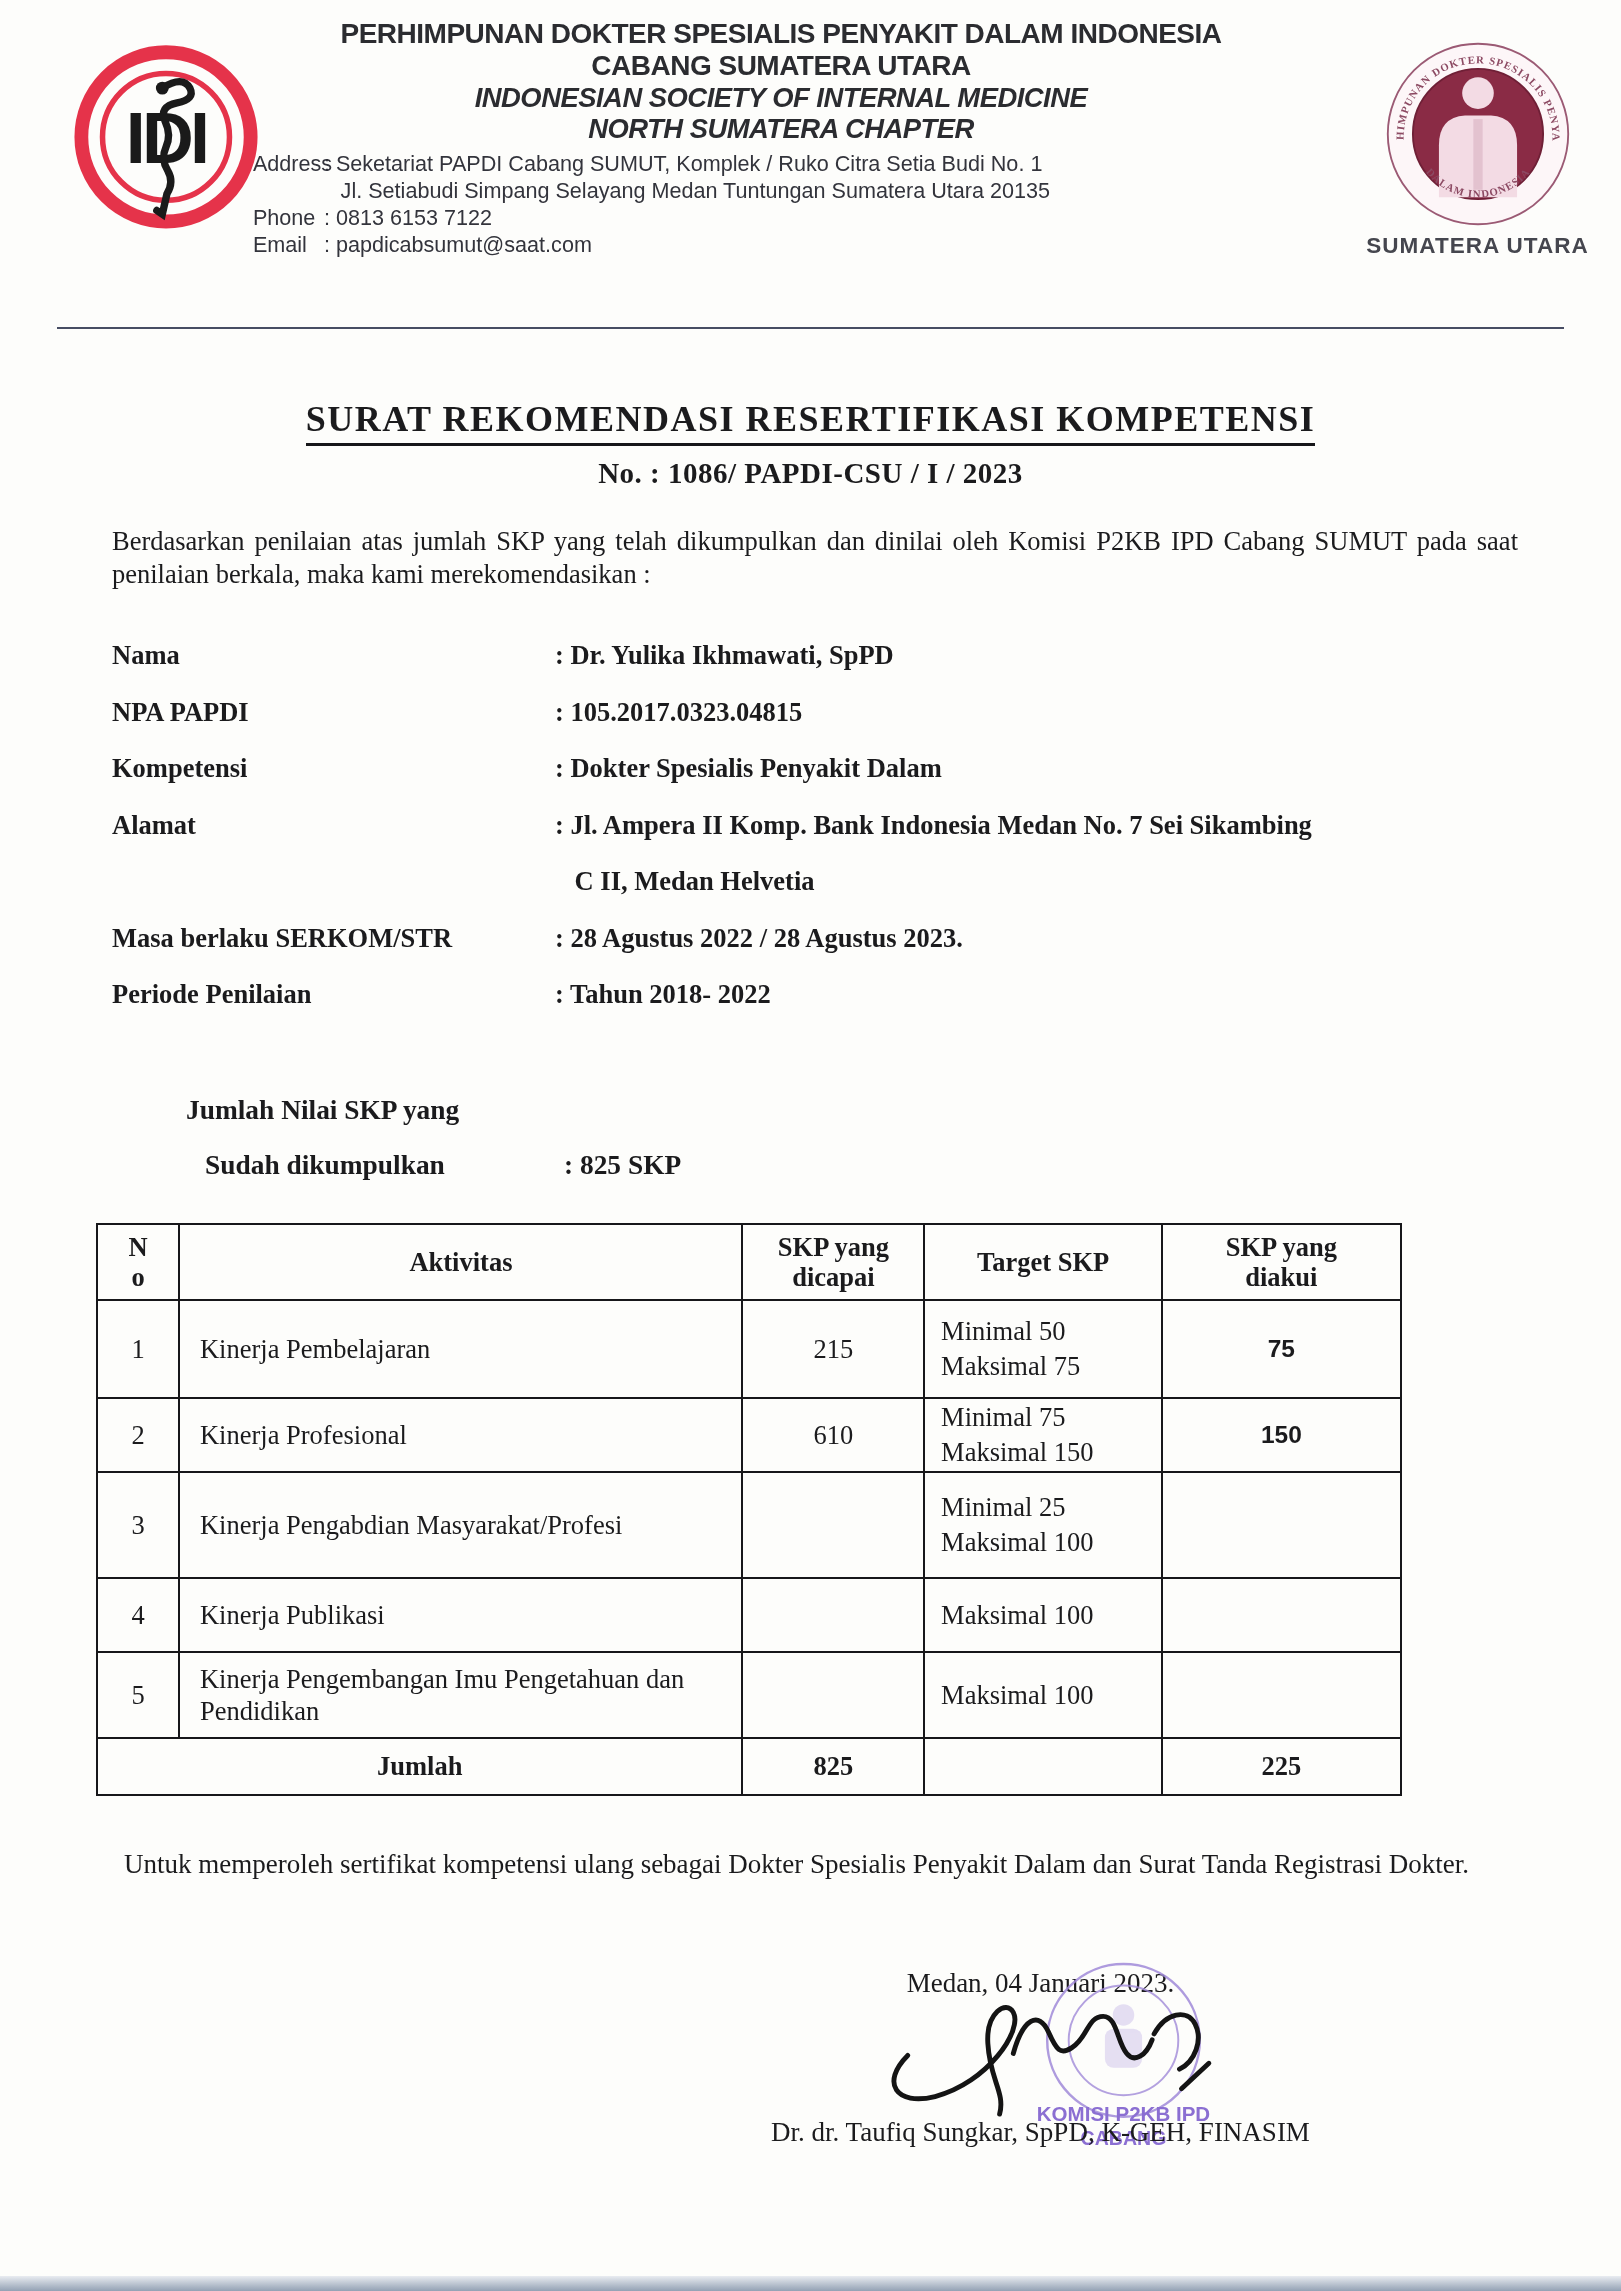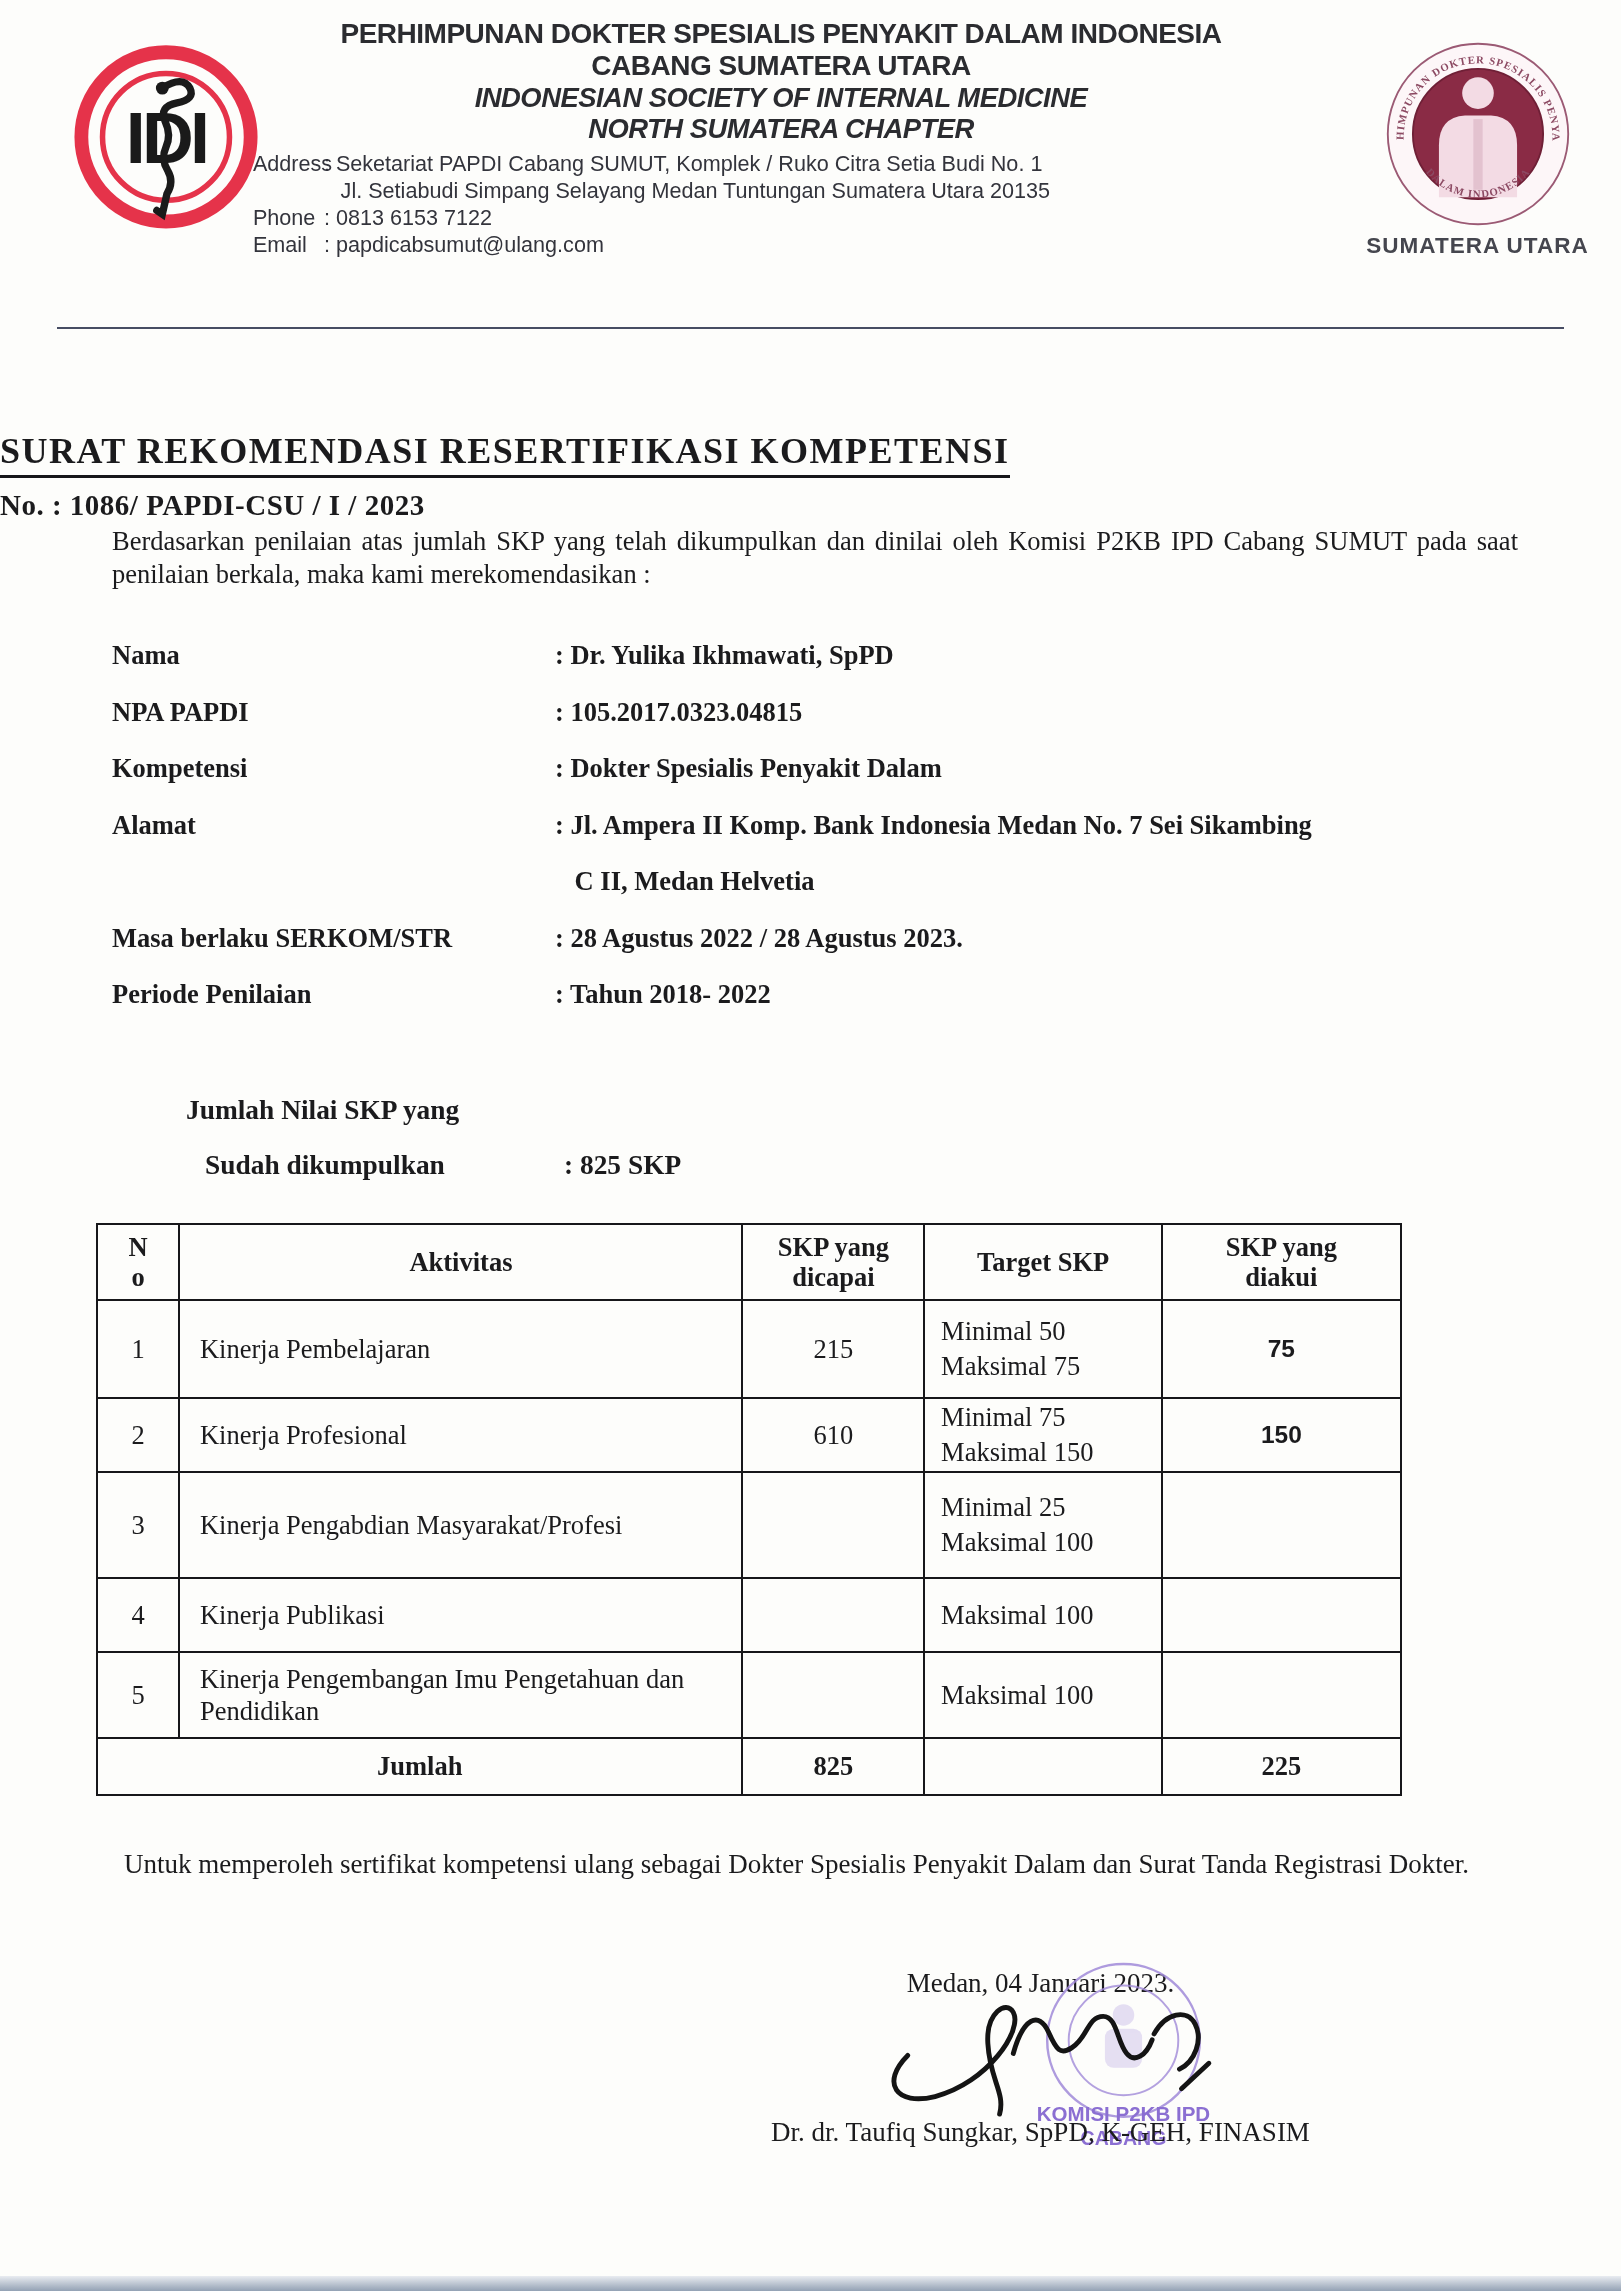--- a/index.html
+++ b/index.html
@@ -14,21 +14,21 @@
   .header-text{position:absolute;left:247px;top:17.6px;width:1068px;text-align:center;
                font-family:"Liberation Sans",sans-serif;color:#2b2c30;}
   .org1,.org2{font-size:28px;font-weight:bold;letter-spacing:-0.5px;line-height:32px;}
   .org3,.org4{font-size:27.4px;font-weight:bold;font-style:italic;letter-spacing:-0.5px;line-height:31px;}
   .contact{margin-top:6.9px;text-align:left;padding-left:5.9px;font-size:21.6px;line-height:27px;color:#33343c;}
   .contact-row{display:flex;}
   .contact-label{width:71px;flex:none;}
   .contact-indent{padding-left:16.7px;}
   .divider{position:absolute;top:327px;left:57px;width:1507px;height:2px;background:#474d63;}
   
-  .title-wrap{position:absolute;top:398px;left:0;width:1621px;margin-top:32px;}
+  .title-wrap{position:absolute;top:398px;left:0;width:1621px;text-align:center;}
   .title-text{display:inline-block;font-size:36px;font-weight:bold;letter-spacing:1.5px;
               border-bottom:3.9px solid #17171a;padding-bottom:2.9px;}
   .doc-number{margin-top:10.8px;font-size:29px;font-weight:bold;letter-spacing:0.5px;}
   
   .intro{position:absolute;top:525px;left:112px;width:1406px;font-size:26.5px;
          line-height:33px;text-align:justify;}
   .fields{position:absolute;top:639px;left:112px;width:1411px;font-size:26.5px;font-weight:bold;}
   .field-row{display:flex;line-height:33px;margin-bottom:23.5px;}
   .field-label{width:443px;flex:none;}
   .field-value{flex:1;}
@@ -121,21 +121,21 @@
       <div class="contact-row">
         <span class="contact-label"></span>
         <span class="contact-indent">Jl. Setiabudi Simpang Selayang Medan Tuntungan Sumatera Utara 20135</span>
       </div>
       <div class="contact-row">
         <span class="contact-label">Phone</span>
         <span>: 0813 6153 7122</span>
       </div>
       <div class="contact-row">
         <span class="contact-label">Email</span>
-        <span>: papdicabsumut@ulang.com</span>
+        <span>: papdicabsumut@saat.com</span>
       </div>
     </div>
   </div>
 
   <div class="divider"></div>
 
   <div class="title-wrap">
     <span class="title-text">SURAT REKOMENDASI RESERTIFIKASI KOMPETENSI</span>
     <div class="doc-number">No. : 1086/ PAPDI-CSU / I / 2023</div>
   </div>

